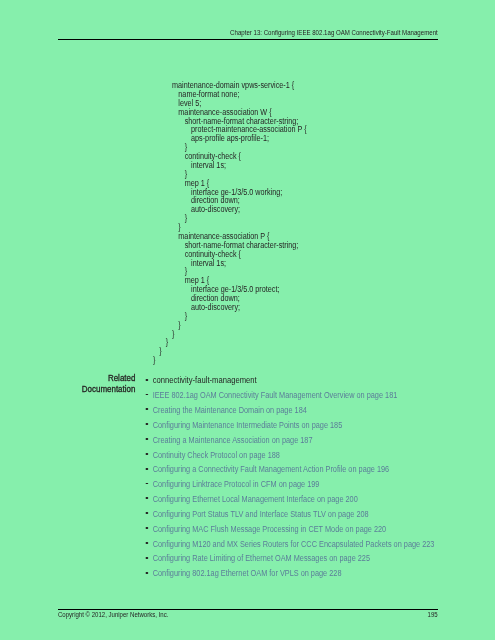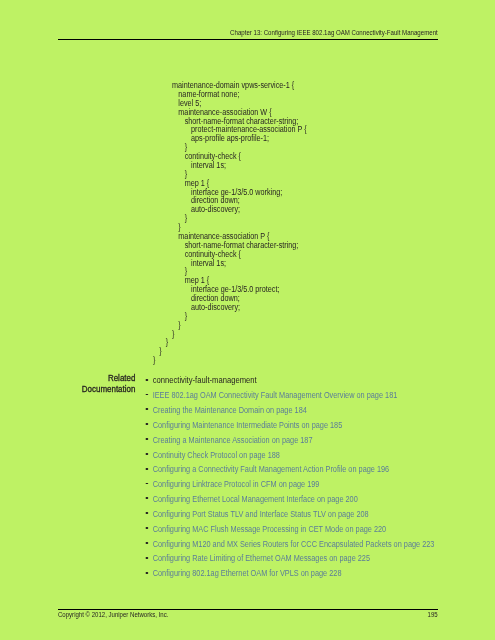--- a/index.html
+++ b/index.html
@@ -1,17 +1,17 @@
 <!DOCTYPE html>
 <html><head>
 <meta charset="utf-8">
 <style>
   html,body{margin:0;padding:0;}
   body{width:495px;height:640px;background:#ffffff;font-family:"Liberation Sans",sans-serif;}
-  .page{position:relative;width:495px;height:640px;overflow:hidden;background:#bef264;}
+  .page{position:relative;width:495px;height:640px;overflow:hidden;background:#86efac;}
   .hdr-rule{position:absolute;left:58px;top:38.9px;width:380px;height:1.3px;background:#000;}
   .hdr-text{position:absolute;right:57px;top:29.3px;font-size:7.05px;color:#231f20;text-align:right;white-space:nowrap;transform:scaleX(0.866);transform-origin:right top;}
   .code{position:absolute;left:172px;top:81.1px;font-size:8.4px;line-height:8.88px;color:#231f20;transform:scaleX(0.863);transform-origin:left top;}
   .code .ln{white-space:pre;height:8.88px;}
   .rd-label{position:absolute;left:20px;top:373.3px;width:115.4px;text-align:right;font-size:8.8px;font-weight:normal;-webkit-text-stroke:0.29px #231f20;line-height:11.1px;color:#231f20;transform:scaleX(0.905);transform-origin:right top;}
   .rd-list{position:absolute;left:143px;top:376.3px;font-size:8.48px;color:#5b7d99;transform:scaleX(0.866);transform-origin:left top;}
   .rd-list .item{position:relative;padding-left:11.2px;white-space:nowrap;height:14.85px;line-height:8px;}
   .rd-list .bullet{position:absolute;left:3.4px;top:2.45px;width:2.5px;height:1.8px;background:#231f20;border-radius:40%;}
   .rd-list .item.plain{color:#231f20;font-size:8.82px;}
   .ftr-rule{position:absolute;left:58px;top:608.8px;width:380px;height:1.3px;background:#000;}

